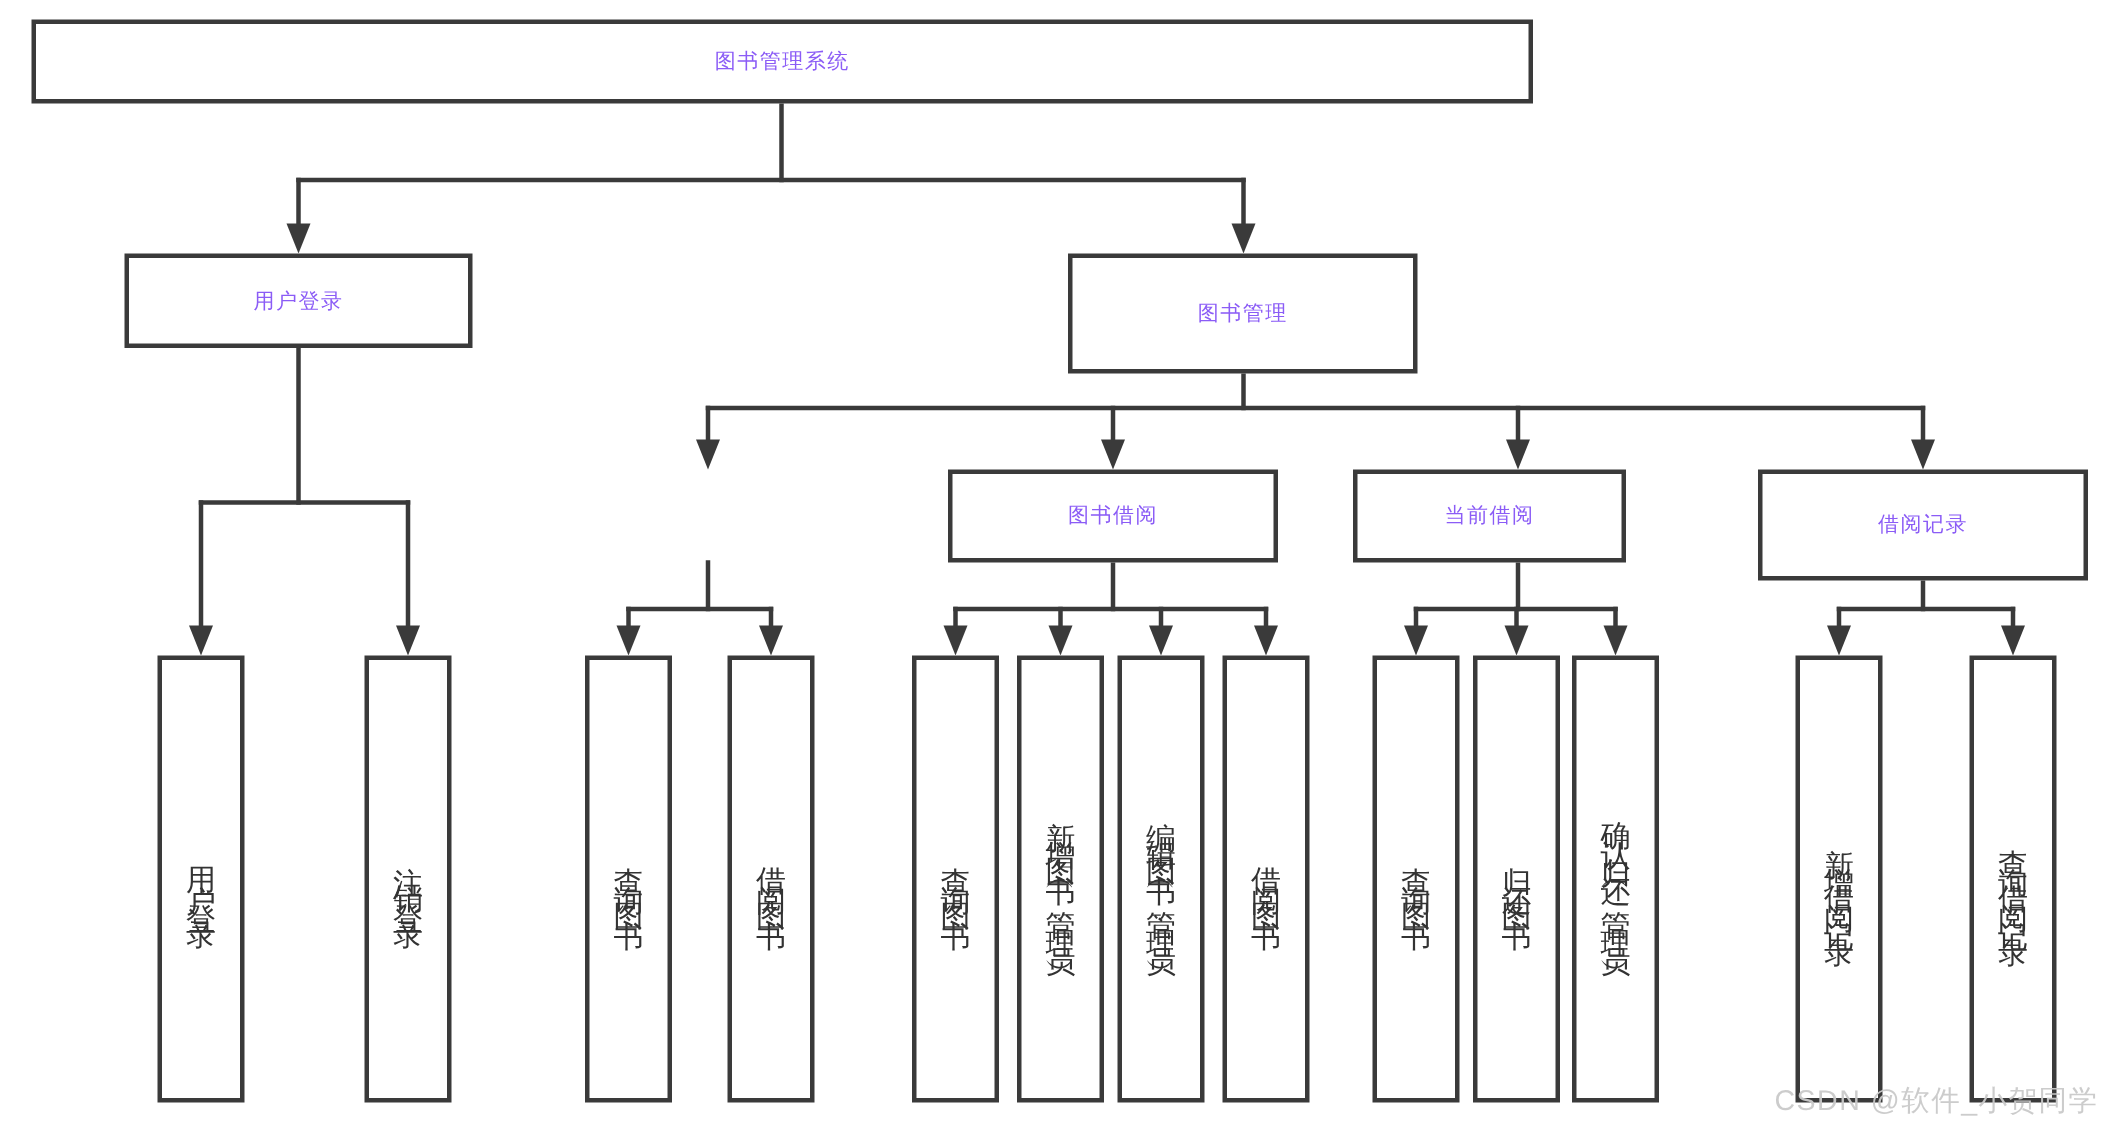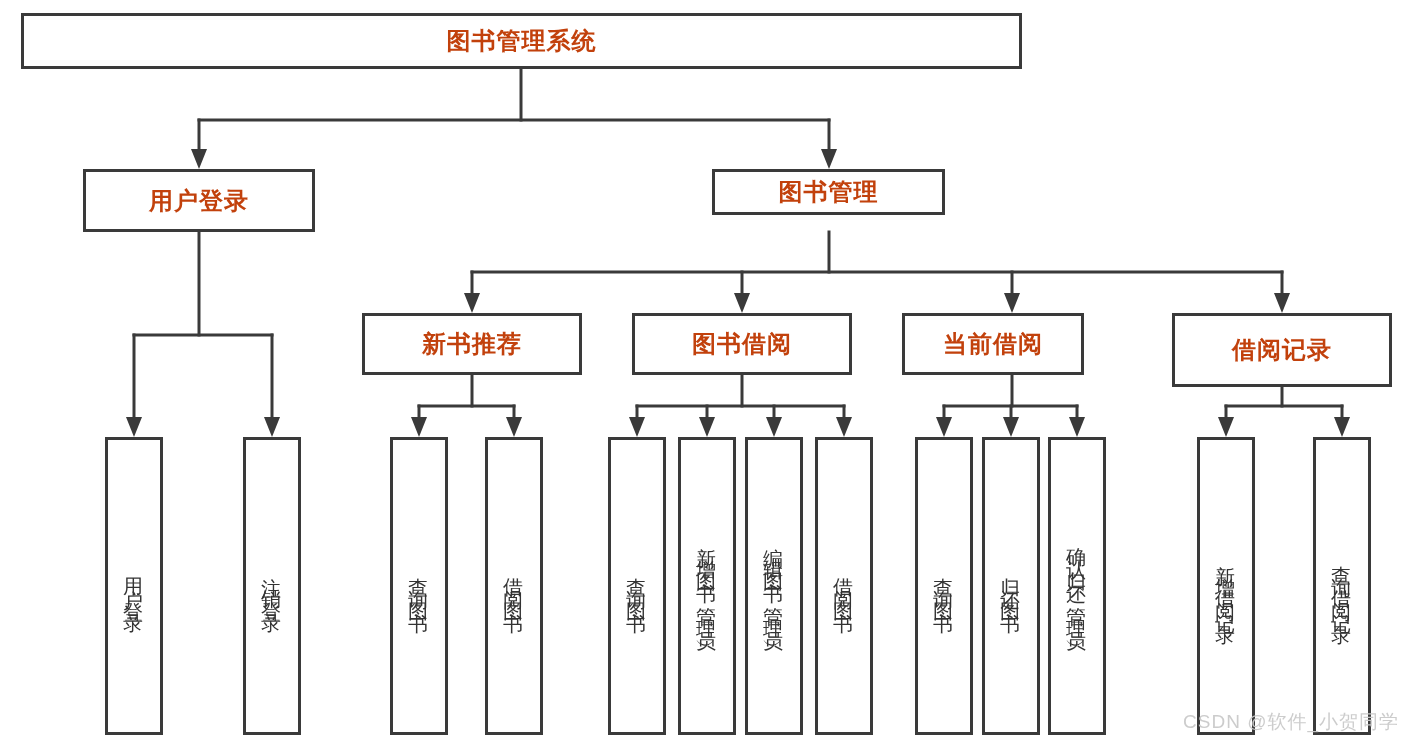--- a/index.html
+++ b/index.html
@@ -11,41 +11,41 @@
     color:#333333;
     overflow:hidden;
   }
   .canvas svg.wires{position:absolute;left:0;top:0;width:1405px;height:747px;}
   .node{
     position:absolute;
     box-sizing:border-box;
     border:3px solid #3a3a3a;
     background:#ffffff;
     display:flex;align-items:center;justify-content:center;
-    font-size:24px;letter-spacing:1px;color:#c2410c;font-weight:bold;
+    font-size:14px;letter-spacing:1px;color:#8b5cf6;
   }
   .leaf{
     position:absolute;
     box-sizing:border-box;
     border:3px solid #3a3a3a;
     background:#ffffff;
     width:58px;height:298px;top:437px;
     display:flex;align-items:center;justify-content:center;
   }
   .leaf span{
     writing-mode:vertical-rl;
     text-orientation:mixed;
     font-size:20px;
     letter-spacing:12px;
     white-space:nowrap;
     color:#333333;
   }
   .watermark{
     position:absolute;
-    right:6px;bottom:12px;
+    right:6px;bottom:0;
     font-size:19px;
     color:rgba(201,201,201,0.95);
     letter-spacing:1px;
     z-index:5;
     margin-left:21px;
   }
 </style>
 </head>
 <body>
 
@@ -127,27 +127,24 @@
     </g>
   </svg>
 
   <div class="node" style="left:21px;top:13px;width:1001px;height:56px;">
     <span>图书管理系统</span>
   </div>
 
   <div class="node" style="left:83px;top:169px;width:232px;height:63px;">
     <span>用户登录</span>
   </div>
-  <div class="node" style="left:712px;top:169px;width:233px;height:46px;">
+  <div class="node" style="left:712px;top:169px;width:233px;height:80px;">
     <span>图书管理</span>
   </div>
 
-  <div class="node" style="left:362px;top:313px;width:220px;height:62px;">
-    <span>新书推荐</span>
-  </div>
   <div class="node" style="left:632px;top:313px;width:220px;height:62px;">
     <span>图书借阅</span>
   </div>
   <div class="node" style="left:902px;top:313px;width:182px;height:62px;">
     <span>当前借阅</span>
   </div>
   <div class="node" style="left:1172px;top:313px;width:220px;height:74px;">
     <span>借阅记录</span>
   </div>
 

